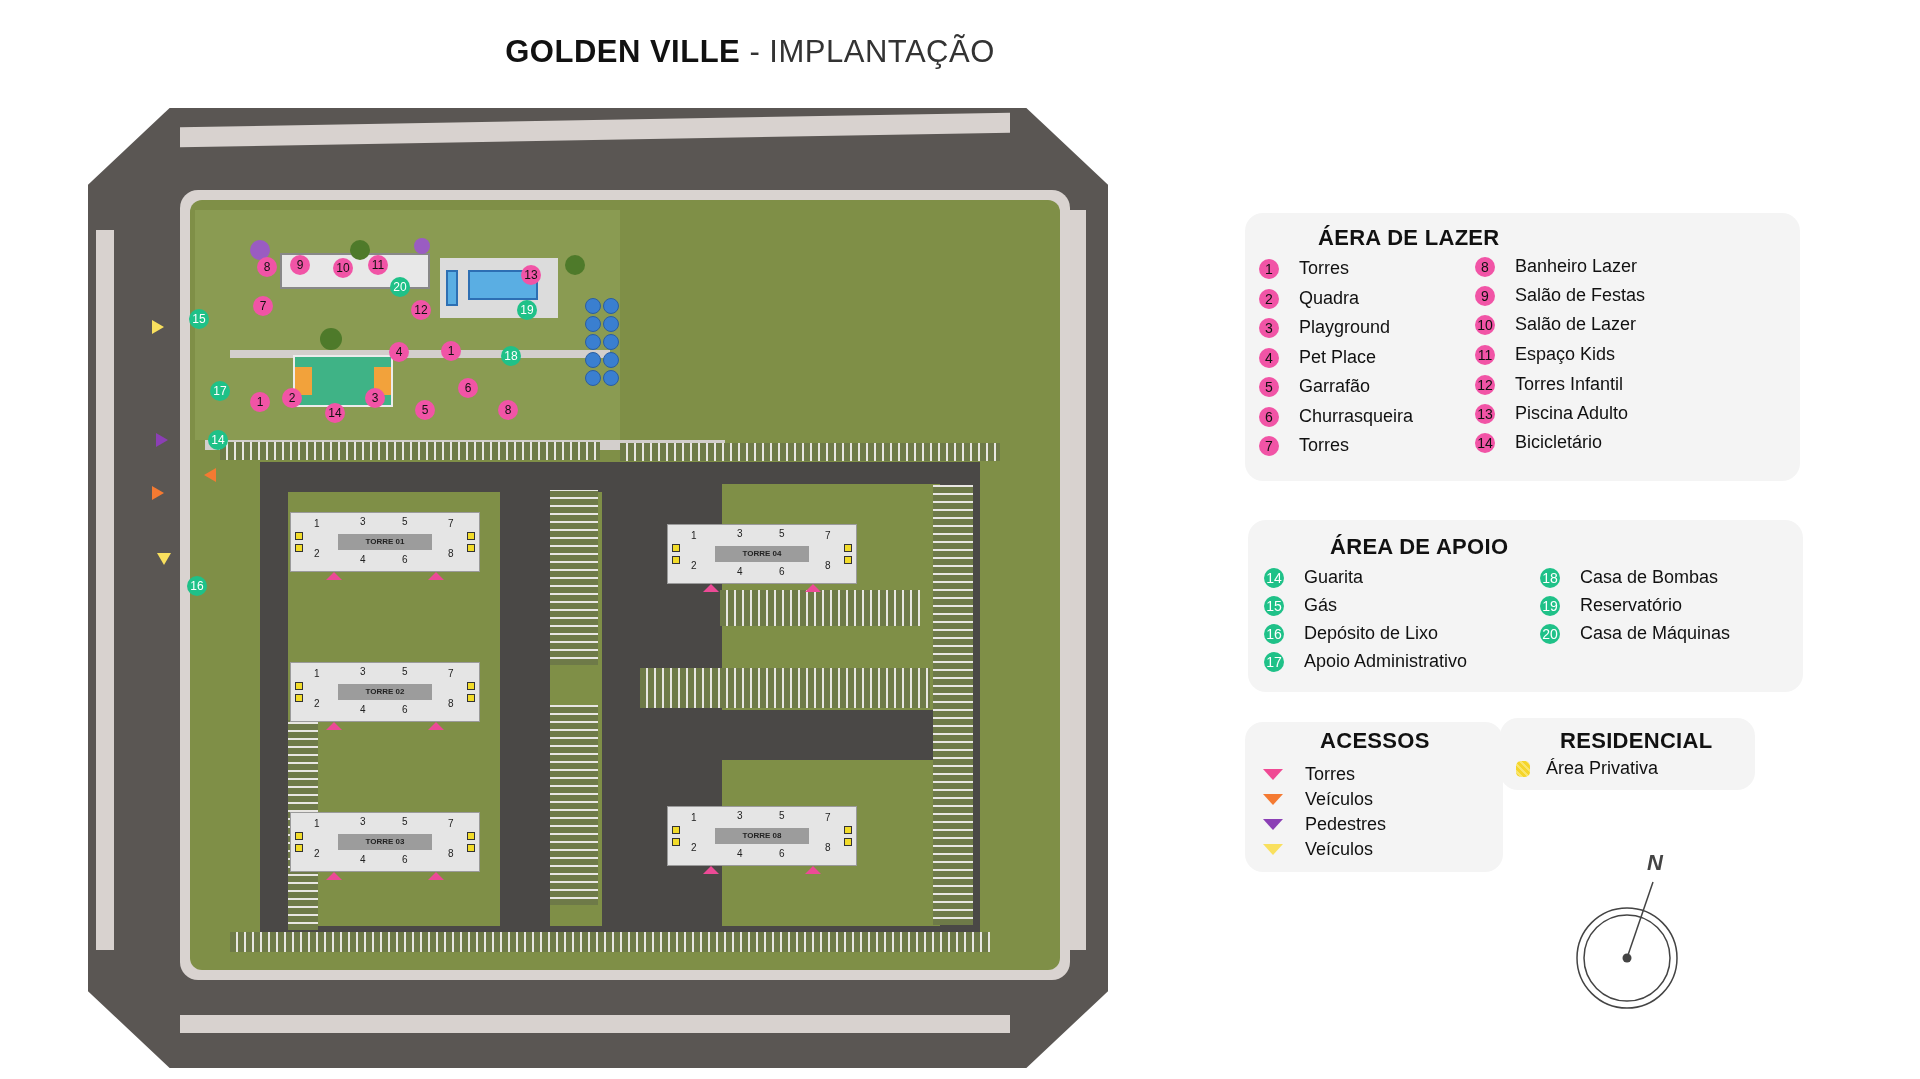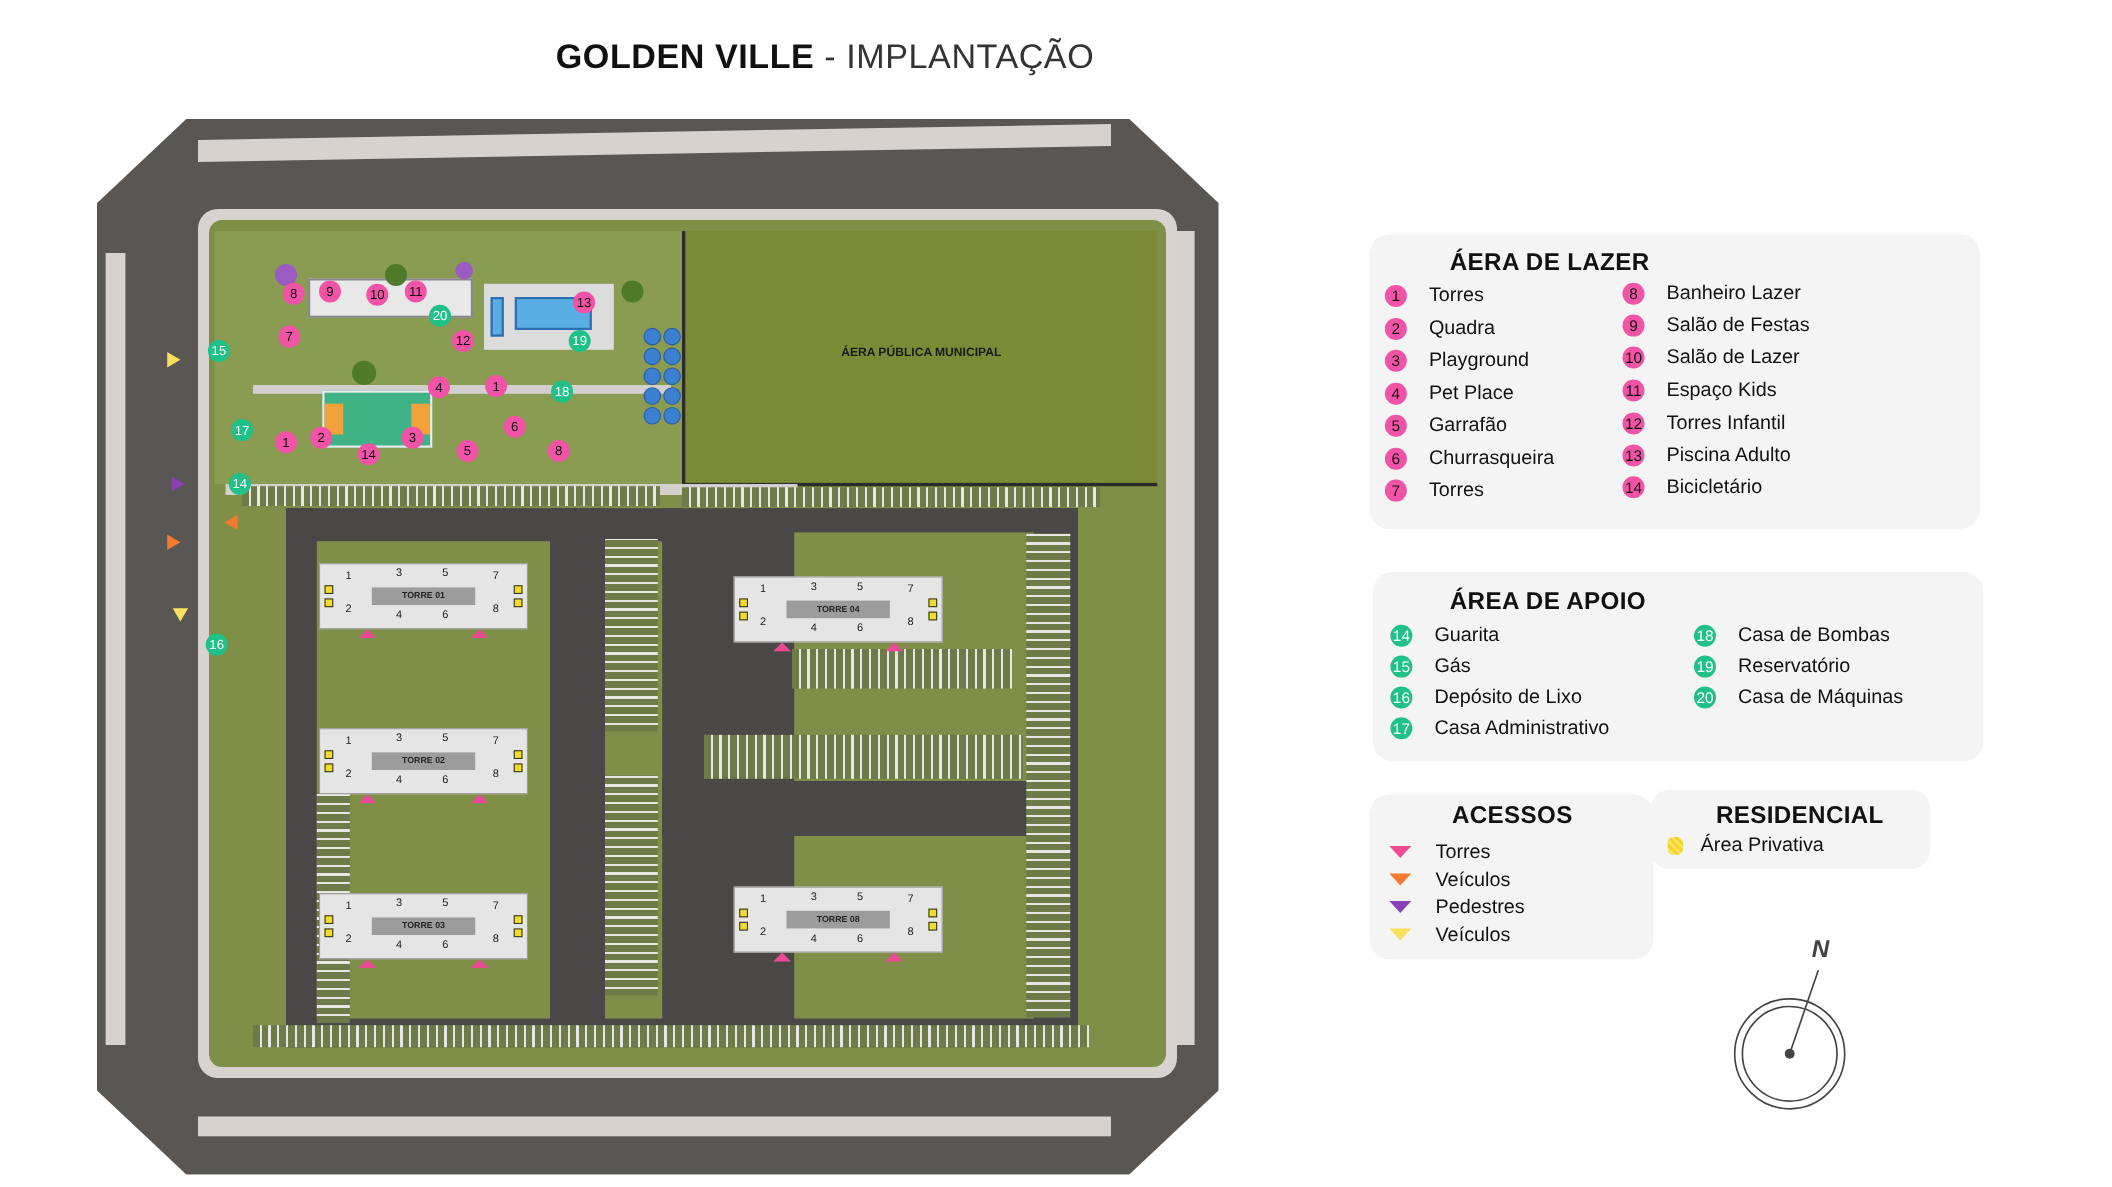--- a/index.html
+++ b/index.html
@@ -70,23 +70,20 @@
 <div class="map">
   <div class="road-oct"></div>
   <div class="sidewalk-out" style="left:100px;top:20px;width:830px;height:20px;transform:skewY(-1deg);"></div>
   <div class="sidewalk-out" style="left:100px;top:915px;width:830px;height:18px;"></div>
   <div class="sidewalk-out" style="left:16px;top:130px;width:18px;height:720px;"></div>
   <div class="sidewalk-out" style="left:988px;top:110px;width:18px;height:740px;"></div>
 
   <div class="lot"></div>
   <div class="lot-inner"></div>
 
-  <div class="public-area">
-    <span>ÁERA PÚBLICA MUNICIPAL</span>
-  </div>
 
   <div class="leisure"></div>
   <div class="path" style="left:125px;top:340px;width:520px;height:10px;"></div>
   <div class="path" style="left:150px;top:250px;width:380px;height:8px;"></div>
   <div class="bldg-small" style="left:200px;top:153px;width:150px;height:36px;"></div>
   <div class="court" style="left:213px;top:255px;width:100px;height:52px;"></div>
   <div class="pool" style="left:360px;top:158px;width:118px;height:60px;">
     <div class="water" style="left:28px;top:12px;width:70px;height:30px;"></div>
     <div class="water" style="left:6px;top:12px;width:12px;height:36px;"></div>
   </div>
@@ -304,36 +301,36 @@
       <span class="badge pink">13</span>
       <span>Piscina Adulto</span>
     </div>
   <div class="item" style="left:230px;top:219px">
       <span class="badge pink">14</span>
       <span>Bicicletário</span>
     </div>
 </div>
 
 <div class="panel" style="left:1248px;top:520px;width:555px;height:172px;">
-  <h2 style="left:70px;top:14px;">ÁREA DE APOIO</h2>
+  <h2 style="left:82px;top:14px;">ÁREA DE APOIO</h2>
   <div class="item" style="left:16px;top:47px">
       <span class="badge green">14</span>
       <span>Guarita</span>
     </div>
   <div class="item" style="left:16px;top:75px">
       <span class="badge green">15</span>
       <span>Gás</span>
     </div>
   <div class="item" style="left:16px;top:103px">
       <span class="badge green">16</span>
       <span>Depósito de Lixo</span>
     </div>
   <div class="item" style="left:16px;top:131px">
       <span class="badge green">17</span>
-      <span>Casa Administrativo</span>
+      <span>Apoio Administrativo</span>
     </div>
   <div class="item" style="left:292px;top:47px">
       <span class="badge green">18</span>
       <span>Casa de Bombas</span>
     </div>
   <div class="item" style="left:292px;top:75px">
       <span class="badge green">19</span>
       <span>Reservatório</span>
     </div>
   <div class="item" style="left:292px;top:103px">

